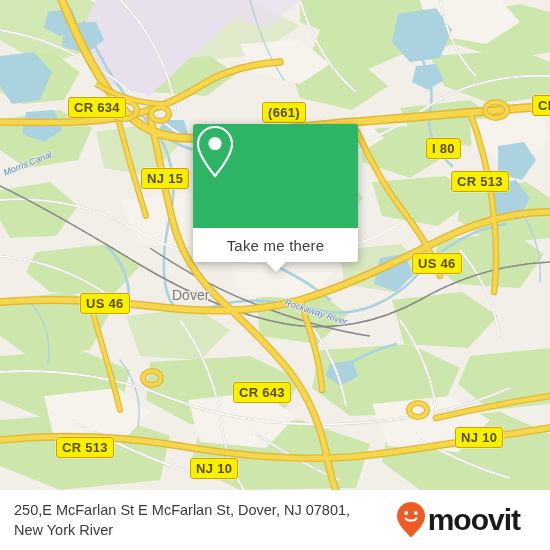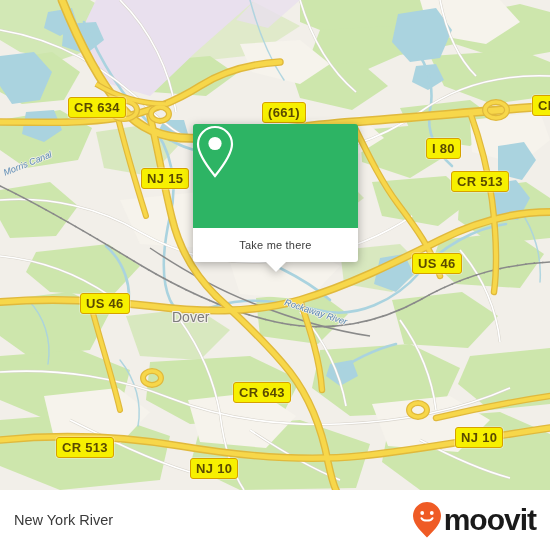--- a/index.html
+++ b/index.html
@@ -72,21 +72,21 @@
     display:flex;align-items:center;justify-content:center;
   }
   #callout-white{
     height:34px;
     background:#ffffff;
     border-radius:0 0 3px 3px;
     display:flex;align-items:center;justify-content:center;
     position:relative;
   }
   #callout-label{
-    font-size:11px;color:#3c3c3c;letter-spacing:.2px;
+    font-size:15px;color:#3c3c3c;letter-spacing:.2px;
   }
   #callout-tail{
     position:absolute;left:50%;bottom:-10px;margin-left:-11px;
     width:0;height:0;
     border-left:11px solid transparent;
     border-right:11px solid transparent;
     border-top:11px solid #ffffff;
   }
 
   
@@ -97,21 +97,21 @@
   }
   #footer-address{
     flex:1;
     padding-left:14px;
     font-size:14.5px;
     color:#3a3a3a;
     line-height:20px;
   }
   #footer-logo{
     display:flex;align-items:center;
-    padding-right:14px;
+    padding-right:30px;
   }
   #moovit-wordmark{
     font-size:30px;font-weight:bold;color:#1a1a1a;
     letter-spacing:-1px;line-height:1;margin-left:2px;
   }
 </style>
 </head>
 <body>
 
 <div id="root">
@@ -297,21 +297,21 @@
           <ellipse cx="160" cy="114" rx="9" ry="7"></ellipse>
           <path d="M96,84 C116,96 140,104 166,104"></path>
           <ellipse cx="152" cy="378" rx="9" ry="7"></ellipse>
           <ellipse cx="418" cy="410" rx="9" ry="7"></ellipse>
           <ellipse cx="496" cy="110" rx="11" ry="8"></ellipse>
         </g>
 
       </g>
     </svg>
 
-    <div class="place-label" style="left:172px;top:309px;">Dover</div>
+    <div class="place-label" style="left:172px;top:287px;">Dover</div>
 
     <div class="water-label" style="left:4px;top:168px;transform:rotate(-22deg);transform-origin:left center;">Morris Canal</div>
     <div class="water-label" style="left:285px;top:297px;transform:rotate(18deg);transform-origin:left center;">Rockaway River</div>
 
     <div class="shield" style="left:68px;top:97px;">CR 634</div>
     <div class="shield" style="left:246px;top:102px;margin-left:16px;">(661)</div>
     <div class="shield" style="left:426px;top:95px;margin-top:43px;">I 80</div>
     <div class="shield" style="left:532px;top:95px;">CR</div>
     <div class="shield" style="left:141px;top:168px;">NJ 15</div>
     <div class="shield" style="left:451px;top:171px;">CR 513</div>
@@ -333,20 +333,21 @@
       <div id="callout-white">
         <span id="callout-label">Take me there</span>
         <span id="callout-tail"></span>
       </div>
     </div>
 
   </div>
 
   <div id="footer">
     <div id="footer-address">
+      <div>250,E McFarlan St E McFarlan St, Dover, NJ 07801,</div>
       <div>New York River</div>
     </div>
     <div id="footer-logo">
       <svg width="30" height="38" viewBox="0 0 30 38">
         <path d="M15,1 C7.3,1 1,7.3 1,15 C1,24 11,32 15,36.5 C19,32 29,24 29,15 C29,7.3 22.7,1 15,1 Z" fill="#ef5b25"></path>
         <circle cx="10.2" cy="12" r="1.9" fill="#ffffff"></circle>
         <circle cx="19.8" cy="12" r="1.9" fill="#ffffff"></circle>
         <path d="M9.5,17.2 C11.2,20.4 18.8,20.4 20.5,17.2" fill="none" stroke="#ffffff" stroke-width="2" stroke-linecap="round"></path>
       </svg>
       <span id="moovit-wordmark">moovit</span>

